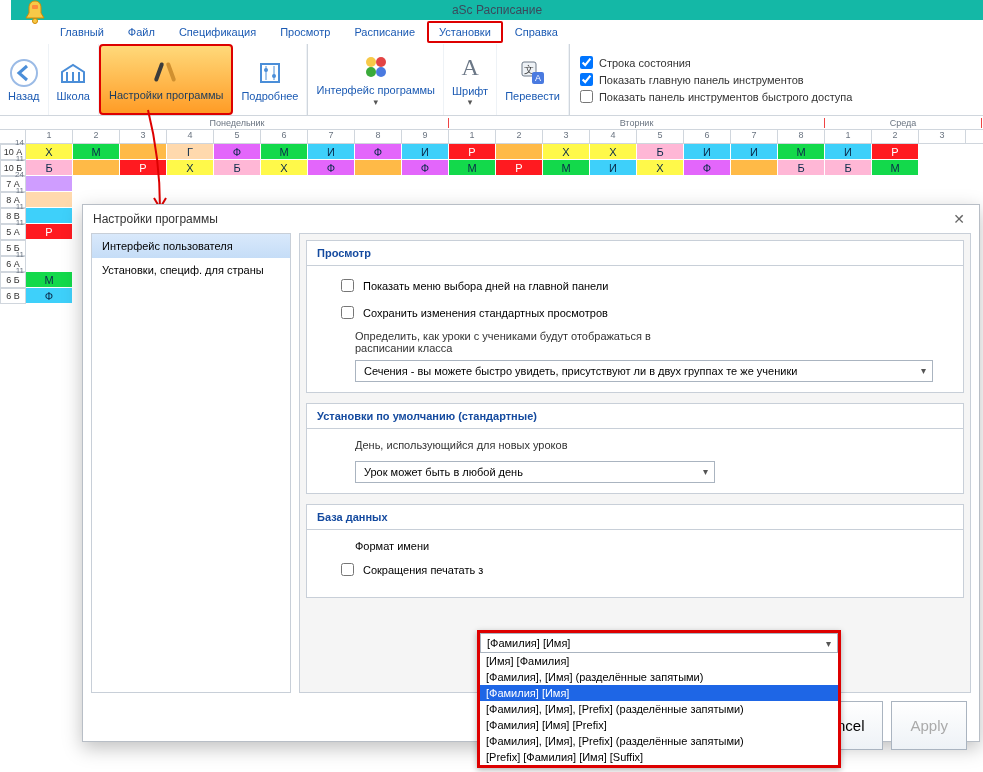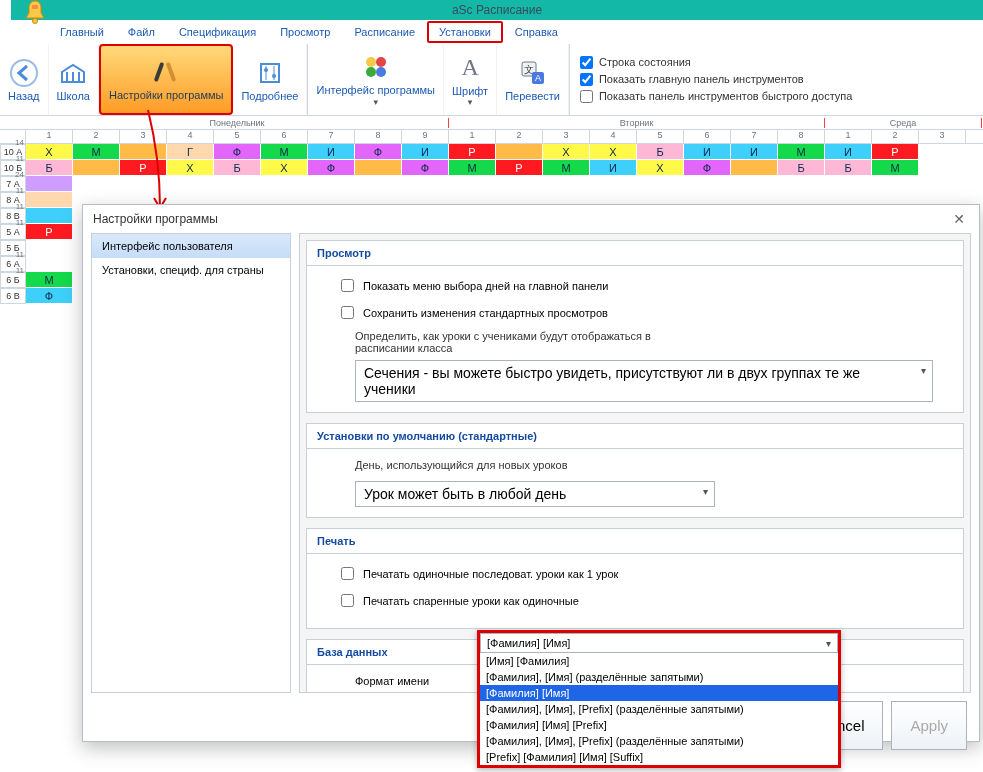--- a/index.html
+++ b/index.html
@@ -80,21 +80,21 @@
     color:#1b3a5c;
   }
   .ribbon-group2 {
     display:flex;flex-direction:column;
     justify-content:center;
     gap:4px;
     padding:4px 10px;
     color:#333;
   }
   .chk {
-    display:flex;gap:6px;
+    display:flex;align-items:center;gap:6px;
   }
   .chk input {margin:0;}
   
   .timetable {
     position:relative;
   }
   .tt-head {
     display:flex;
     align-items:center;
     height:14px;
@@ -196,21 +196,21 @@
     font-weight:bold;
   }
   .sec-body{padding:10px 30px;}
   .line{display:flex;align-items:center;gap:6px;margin-bottom:8px;}
   .select{
     flex:1;
     border:1px solid #aab4c0;
     padding:4px 22px 4px 8px;
     background:#fff;
     position:relative;
-    font-size:14px;
+    font-size:11px;
   }
   .select::after{content:"▾";position:absolute;right:6px;top:4px;font-size:10px;color:#555;}
   .small-text{color:#333;}
   .modal-footer{
     display:flex;
     justify-content:flex-end;
     gap:8px;
     padding:8px 12px;
   }
   .btn{
@@ -659,33 +659,20 @@
       </div>
 
       <div class="section">
         <div class="sec-title">Установки по умолчанию (стандартные)</div>
         <div class="sec-body">
           <div class="small-text" style="margin-bottom:10px;margin-left:18px;">День, использующийся для новых уроков</div>
           <div class="select" style="margin-left:18px;max-width:360px;"><span>Урок может быть в любой день</span></div>
         </div>
       </div>
 
-      <div class="section">
-        <div class="sec-title">Печать</div>
-        <div class="sec-body">
-          <label class="line">
-              <input type="checkbox" style="">
-              <span>Печатать одиночные последоват. уроки как 1 урок</span>
-            </label>
-          <label class="line">
-              <input type="checkbox" style="">
-              <span>Печатать спаренные уроки как одиночные</span>
-            </label>
-        </div>
-      </div>
 
       <div class="section">
         <div class="sec-title">База данных</div>
         <div class="sec-body">
           <div class="line">
               <span style="width:140px;margin-left:18px;">Формат имени</span>
             </div>
           <label class="line">
               <input type="checkbox" style="">
               <span>Сокращения печатать з</span>

